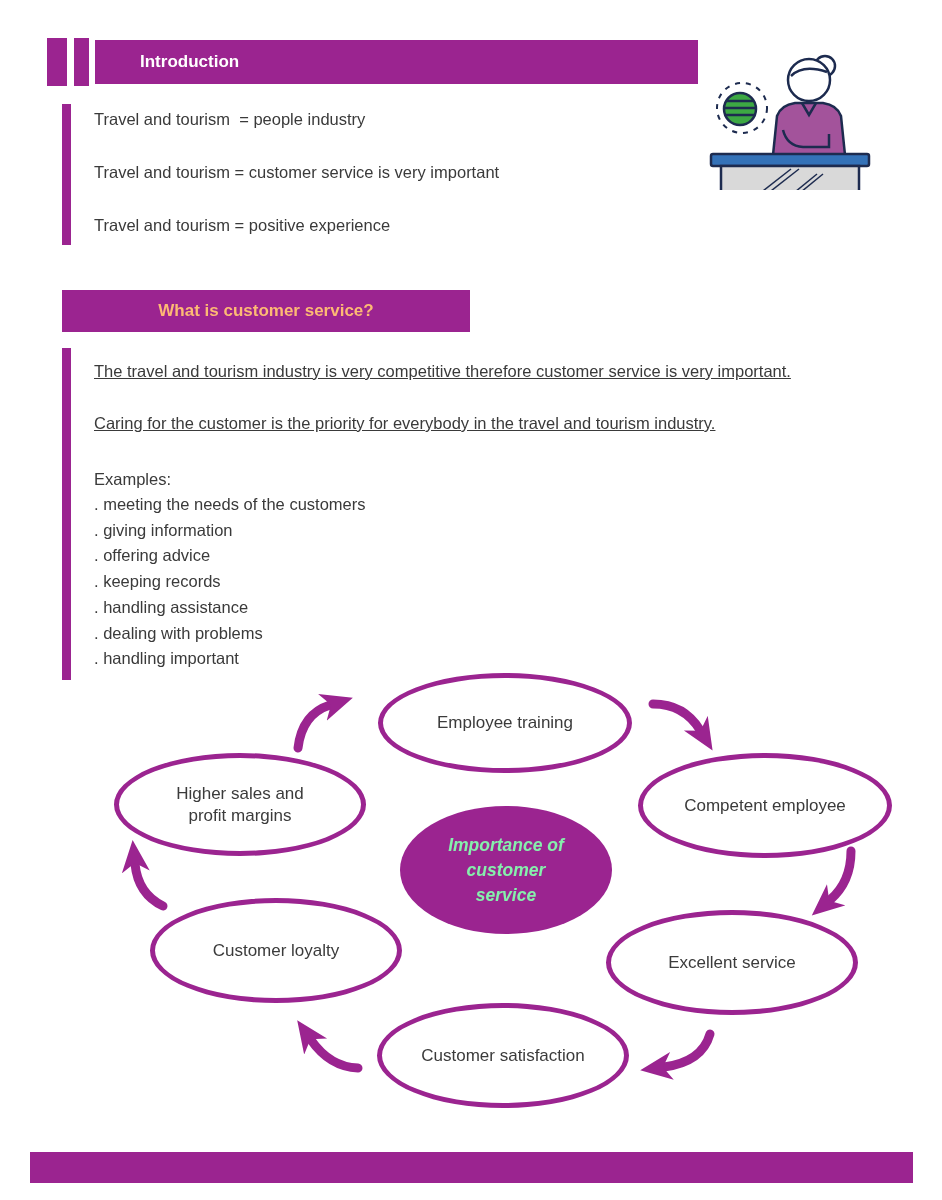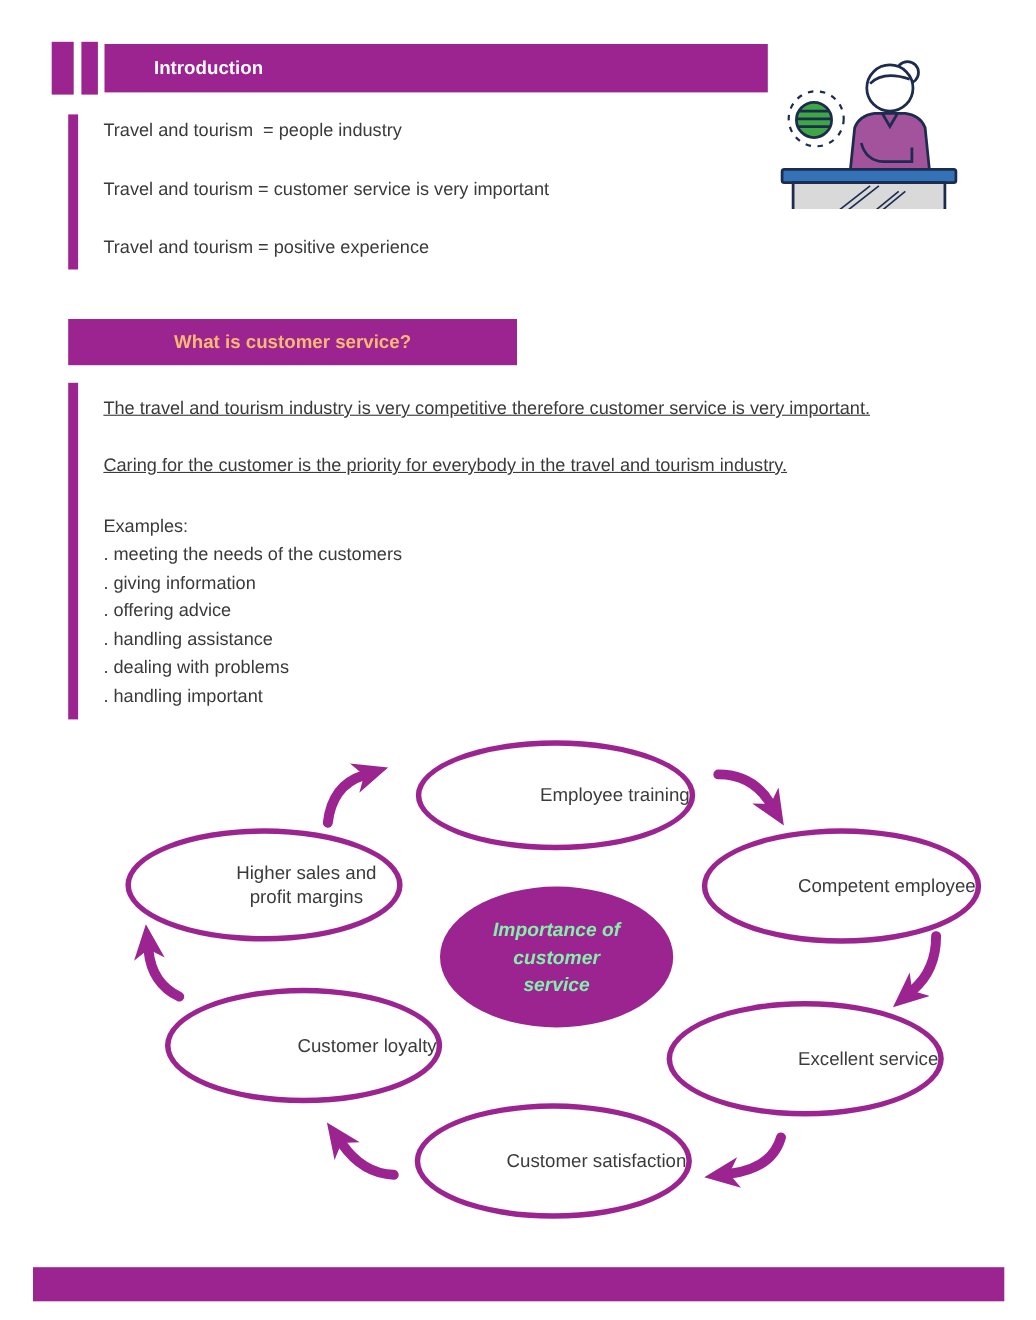--- a/index.html
+++ b/index.html
@@ -41,21 +41,21 @@
   .whatis-text .example-item { margin: 0; line-height: 25.7px; }
   
   .illustration { position: absolute; left: 703px; top: 42px; width: 175px; height: 148px; }
   
   .diagram { position: absolute; left: 0; top: 668px; width: 942px; height: 452px; }
   .arrow-layer { position: absolute; left: 0; top: 0; width: 942px; height: 452px; pointer-events: none; }
   .arrow-path { stroke: #9b2490; stroke-width: 9; fill: none; stroke-linecap: round; }
   .arrow-head { fill: #9b2490; }
   .node {
     position: absolute; border: 5px solid #9b2490; border-radius: 50%;
-    background: #ffffff; display: flex; align-items: center; justify-content: flex-end;
+    background: #ffffff; display: flex; align-items: center; justify-content: center;
     text-align: center; font-size: 17px; color: #3b3b3b; box-sizing: border-box;
   }
   .node-inner { max-width: 165px; line-height: 22px; }
   .node-employee-training    { left: 378px; top:   5px; width: 254px; height: 100px; }
   .node-competent-employee   { left: 638px; top:  85px; width: 254px; height: 105px; }
   .node-excellent-service    { left: 606px; top: 242px; width: 252px; height: 105px; }
   .node-customer-satisfaction{ left: 377px; top: 335px; width: 252px; height: 105px; }
   .node-customer-loyalty     { left: 150px; top: 230px; width: 252px; height: 105px; }
   .node-higher-sales         { left: 114px; top:  85px; width: 252px; height: 103px; }
   .node-center {
@@ -129,20 +129,21 @@
     <span>What is customer service?</span>
   </div>
 
   <div class="text-block whatis-text">
     <p class="para">The travel and tourism industry is very competitive therefore customer service is very important.</p>
     <p class="para">Caring for the customer is the priority for everybody in the travel and tourism industry.</p>
     <p class="examples-label">Examples:</p>
     <p class="example-item">. meeting the needs of the customers</p>
     <p class="example-item">. giving information</p>
     <p class="example-item">. offering advice</p>
+    <p class="example-item">. keeping records</p>
     <p class="example-item">. handling assistance</p>
     <p class="example-item">. dealing with problems</p>
     <p class="example-item">. handling important</p>
   </div>
 
   <div class="diagram">
     <svg class="arrow-layer" viewBox="0 0 942 452">
       <defs>
         <marker id="ah" markerUnits="userSpaceOnUse" markerWidth="36" markerHeight="32" refX="8" refY="14" orient="auto">
           <path class="arrow-head" d="M0,0 L32,14 L0,28 L9,14 Z"></path>

